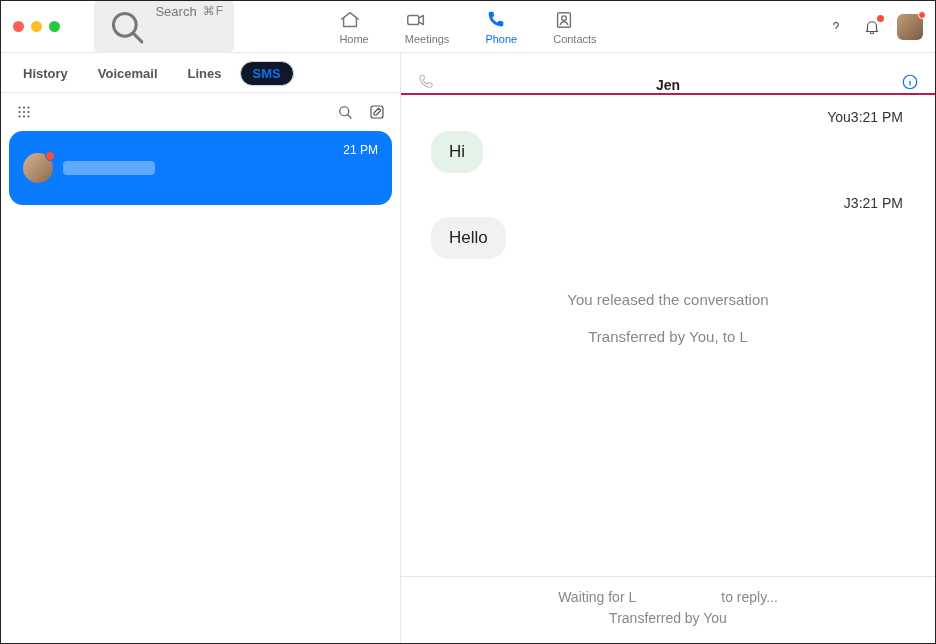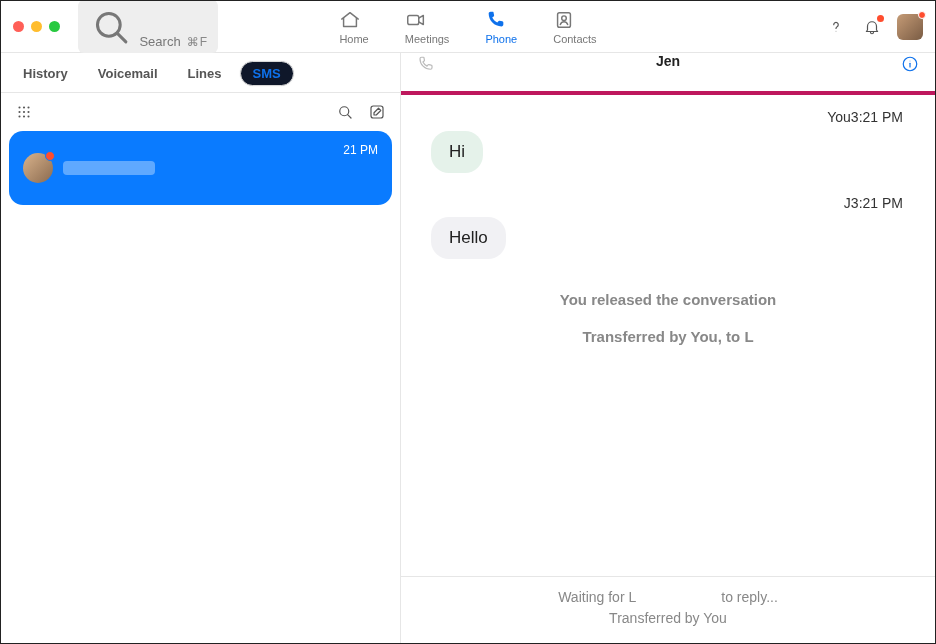--- a/index.html
+++ b/index.html
@@ -26,24 +26,24 @@
     position: relative;
     gap: 8px;
   }
   .traffic-lights { display: flex; gap: 7px; margin-right: 10px;}
   .traffic-dot { width: 11px; height: 11px; border-radius: 50%; }
   .traffic-close { background: #ff5f57; }
   .traffic-min { background: #ffbd2e; }
   .traffic-max { background: #28c940; }
 
   .search-box {
-    display: flex; align-items: flex-end;
+    display: flex; align-items: flex-start;
     background: #eeeeee; border-radius: 6px;
     padding: 4px 10px; width: 140px; color: #777;
-    gap: 6px; font-size: 13px;
+    gap: 6px; font-size: 13px; margin-left: 16px;
   }
   .search-shortcut { margin-left: auto; color: #888; font-size: 12px; letter-spacing: 1px;}
 
   .nav-center {
     position: absolute; left: 0; right: 0;
     display: flex; justify-content: center;
     gap: 36px; pointer-events: none;
   }
   .nav-item {
     display: flex; flex-direction: column; 
@@ -122,22 +122,22 @@
     background: rgba(255,255,255,0.35);
   }
   .thread-time {
     position:absolute; right:14px; top:12px;
     font-size:12px; color:#fff;
   }
 
   
   .right-col { flex:1; display:flex; flex-direction:column; min-width:0;}
   .chat-header {
-    height: 42px; display:flex; align-items:flex-start;
-    padding: 0 14px; border-bottom:4px solid #be185d;
+    height: 42px; display:flex; align-items:flex-end;
+    padding: 0 14px; border-bottom:2px solid #be185d;
     position:relative;
   }
   .chat-header .call-ic { color:#bbb; }
   .chat-title {
     position:absolute; left:0; right:0; text-align:center;
     font-weight:600; font-size:14px; color:#222;
   }
   .chat-header .info-ic { margin-left:auto; color:#0e71eb; cursor:pointer;}
 
   .chat-body {
@@ -152,21 +152,21 @@
   .msg-meta .who { color:#333; }
   .msg-meta .time { color:#333; }
   .bubble {
     display:inline-block; padding:10px 18px; border-radius:18px;
     font-size:17px; line-height:1.3;
     max-width: 70%;
   }
   .bubble.out { background:#e5f2ea; color:#222; }
   .bubble.in  { background:#f1f1f4; color:#222; }
 
-  .sys-line { text-align:center; color:#888; font-size:15px; margin: 10px 0; font-weight: bold; }
+  .sys-line { text-align:center; color:#888; font-size:15px; margin: 10px 0; }
 
   .chat-footer {
     border-top:1px solid #e6e6e6;
     padding: 10px 0 14px 0;
     text-align:center; color:#888; font-size:14px;
     line-height:1.5;
   }
 
   svg { stroke: currentColor; fill: none; stroke-width: 1.6; stroke-linecap: round; stroke-linejoin: round; }
 </style>

